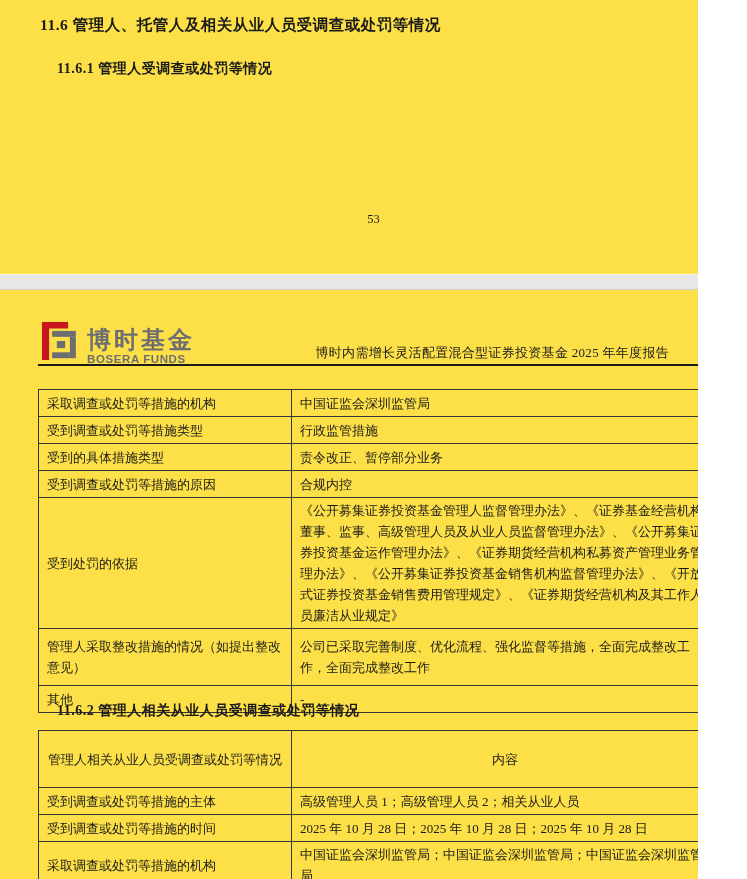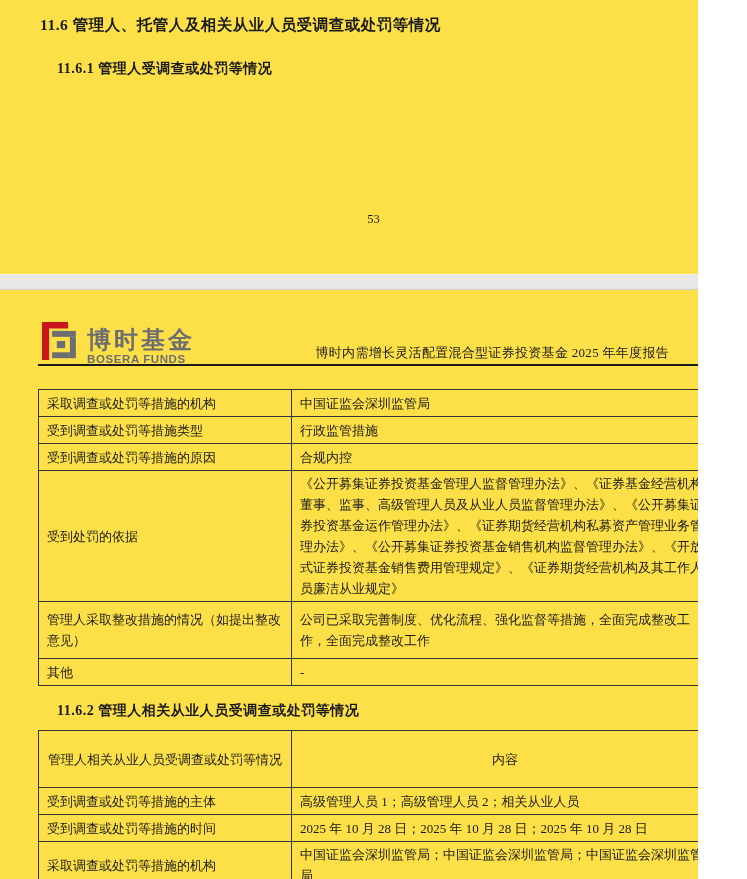--- a/index.html
+++ b/index.html
@@ -93,20 +93,24 @@
     <tbody>
         <tr class="h26">
       <td>采取调查或处罚等措施的机构</td>
       <td class="content">中国证监会深圳监管局</td>
     </tr>
     <tr class="h26">
       <td>受到调查或处罚等措施类型</td>
       <td class="content">行政监管措施</td>
     </tr>
     <tr class="h26">
+      <td>受到的具体措施类型</td>
+      <td class="content">责令改正、暂停部分业务</td>
+    </tr>
+    <tr class="h26">
       <td>受到调查或处罚等措施的原因</td>
       <td class="content">合规内控</td>
     </tr>
     <tr>
       <td>受到处罚的依据</td>
       <td class="content longtext">《公开募集证券投资基金管理人监督管理办法》、《证券基金经营机构董事、监事、高级管理人员及从业人员监督管理办法》、《公开募集证券投资基金运作管理办法》、《证券期货经营机构私募资产管理业务管理办法》、《公开募集证券投资基金销售机构监督管理办法》、《开放式证券投资基金销售费用管理规定》、《证券期货经营机构及其工作人员廉洁从业规定》</td>
     </tr>
     <tr class="h52">
       <td class="wrap-label">管理人采取整改措施的情况（如提出整改意见）</td>
       <td class="content longtext">公司已采取完善制度、优化流程、强化监督等措施，全面完成整改工作，全面完成整改工作</td>

